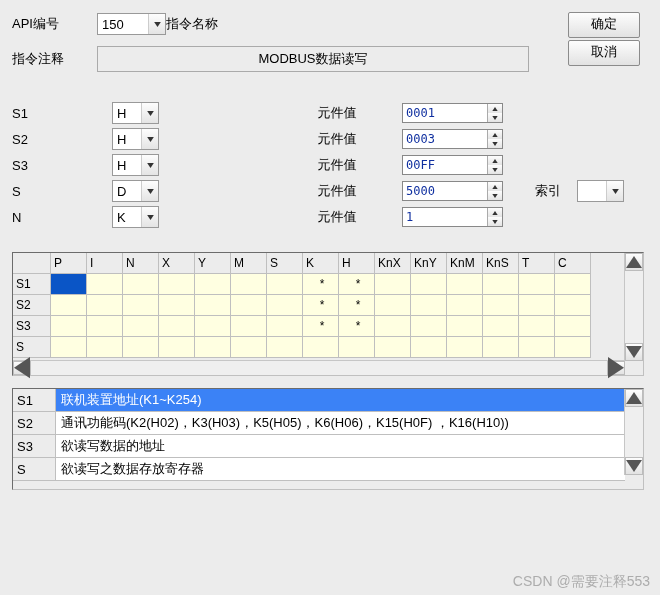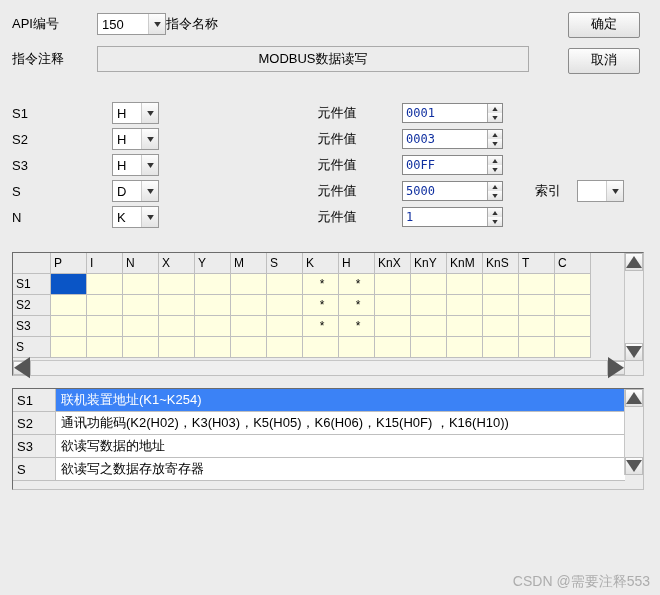--- a/index.html
+++ b/index.html
@@ -41,21 +41,21 @@
 
   .btn {
     width: 70px; height: 24px;
     border: 1px solid #8b8b8b;
     background: linear-gradient(#fdfdfd,#e2e2e2);
     text-align: center;
     line-height: 22px;
     cursor: pointer;
     border-radius: 2px;
   }
-  .right-btns { position: absolute; right: 20px; top: 12px; display: flex; flex-direction: column; gap: 10px; }
+  .right-btns { position: absolute; right: 20px; top: 12px; display: flex; flex-direction: column; gap: 2px; }
 
   .comment-row { display:flex; align-items:center; margin-top:8px;}
   .comment-lbl { width: 85px; }
   .comment-box {
     flex: 0 0 430px;
     height: 24px; border:1px solid #aaa;
     background:#ececec;
     display:flex; align-items:center; justify-content:center;
   }
 

